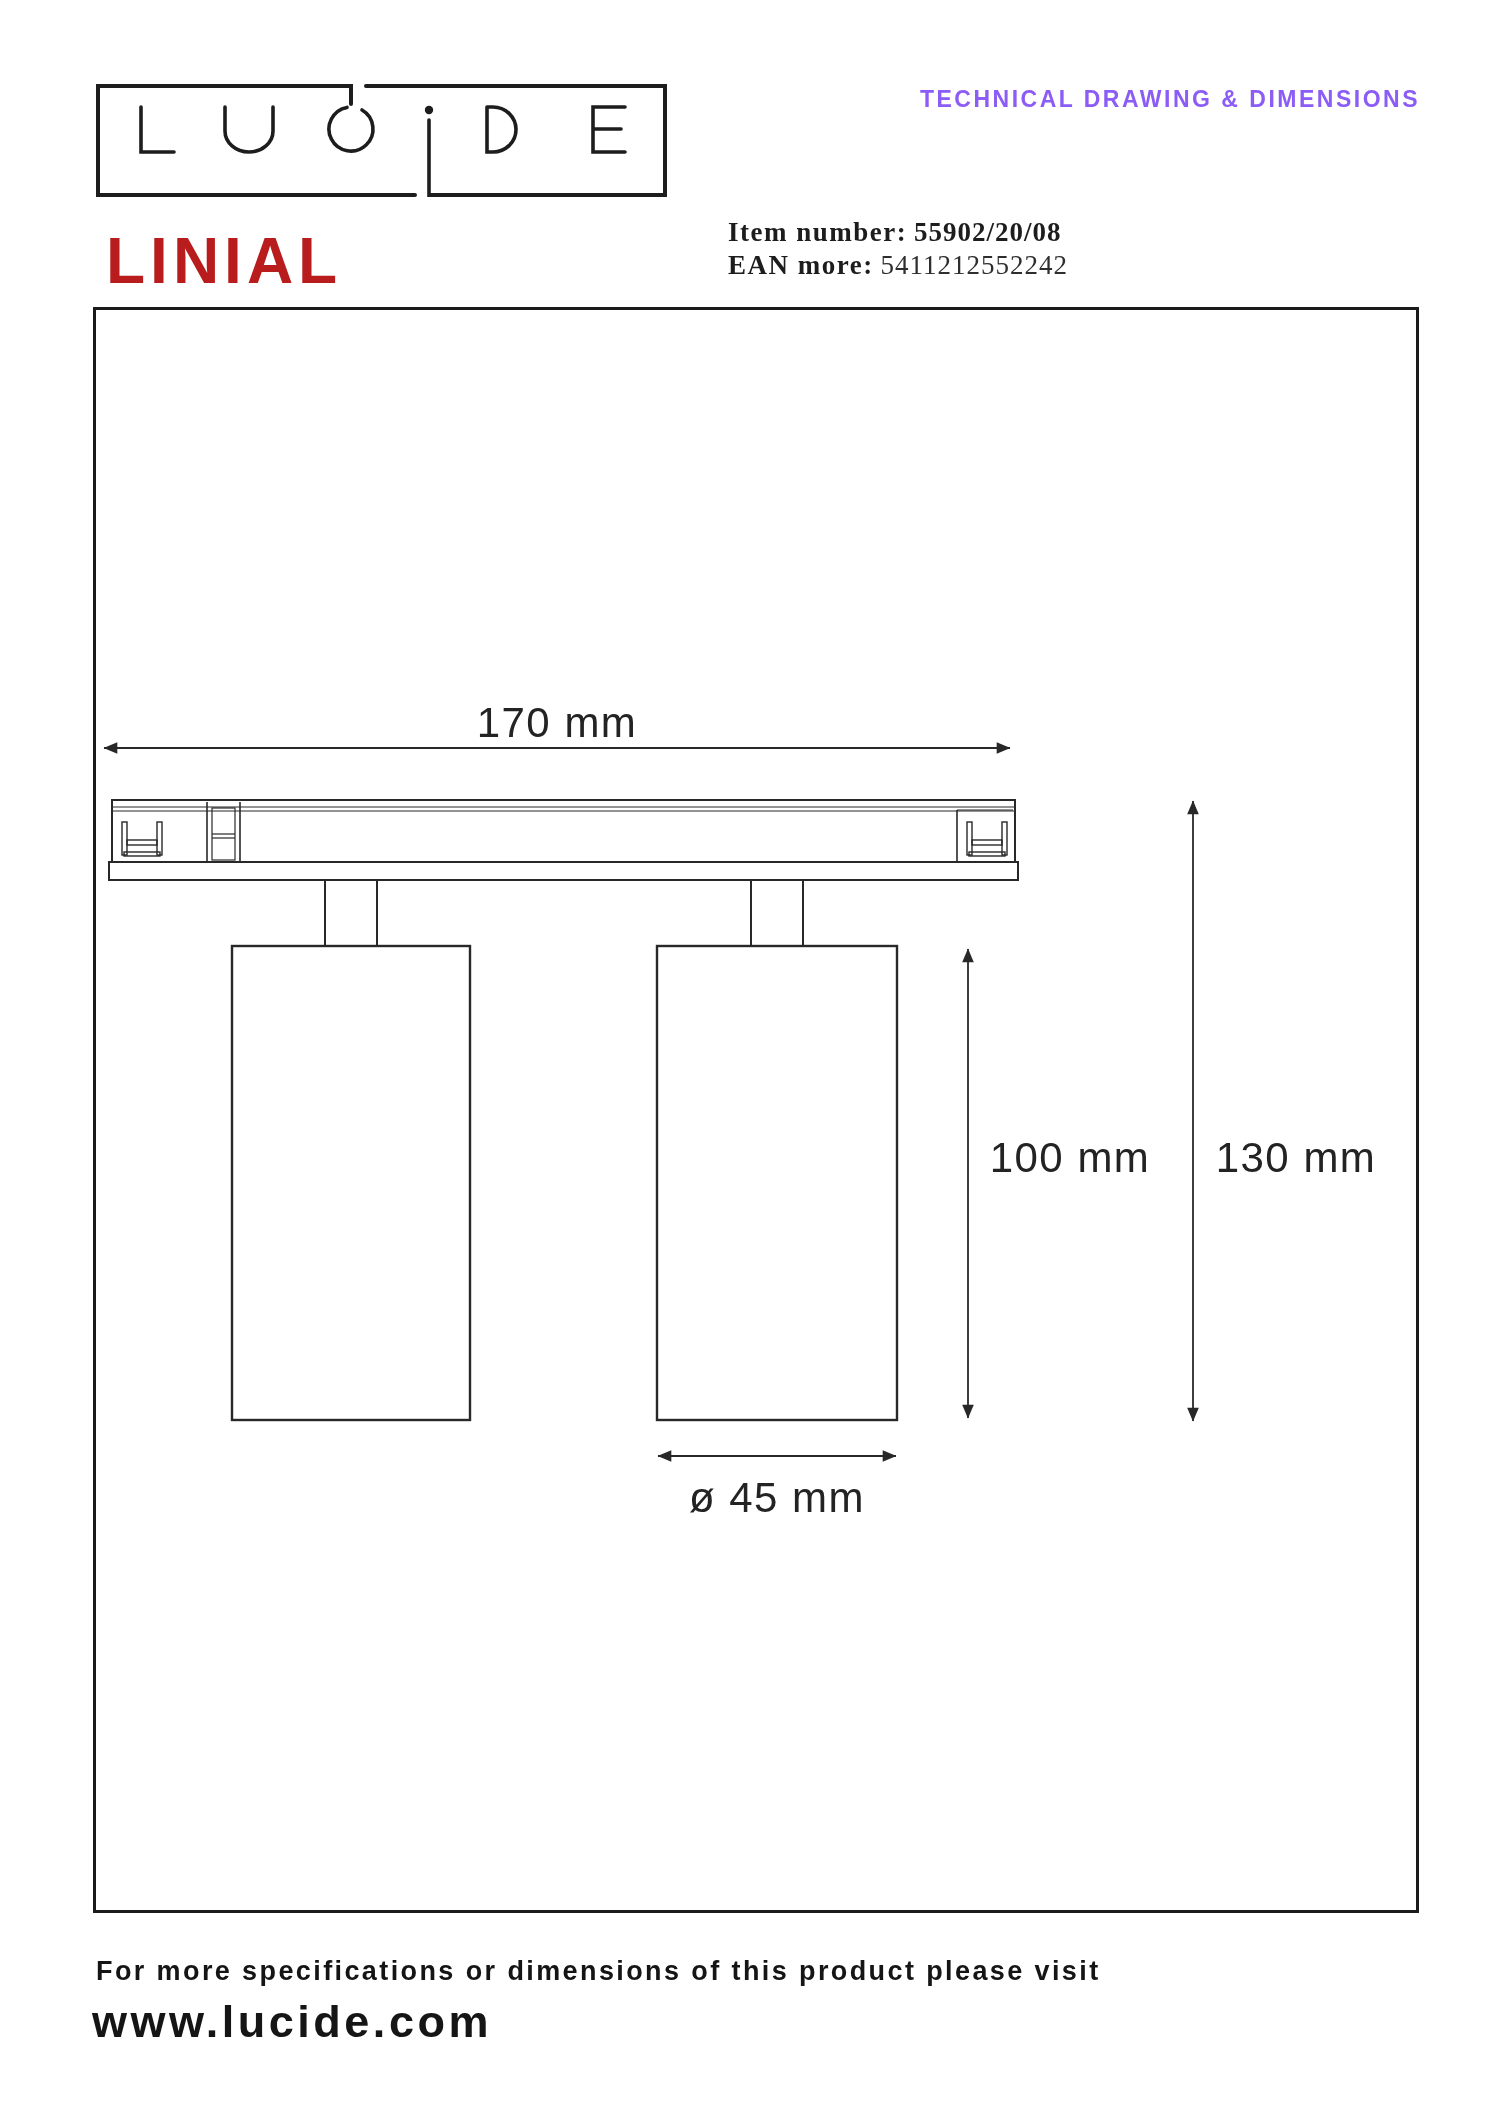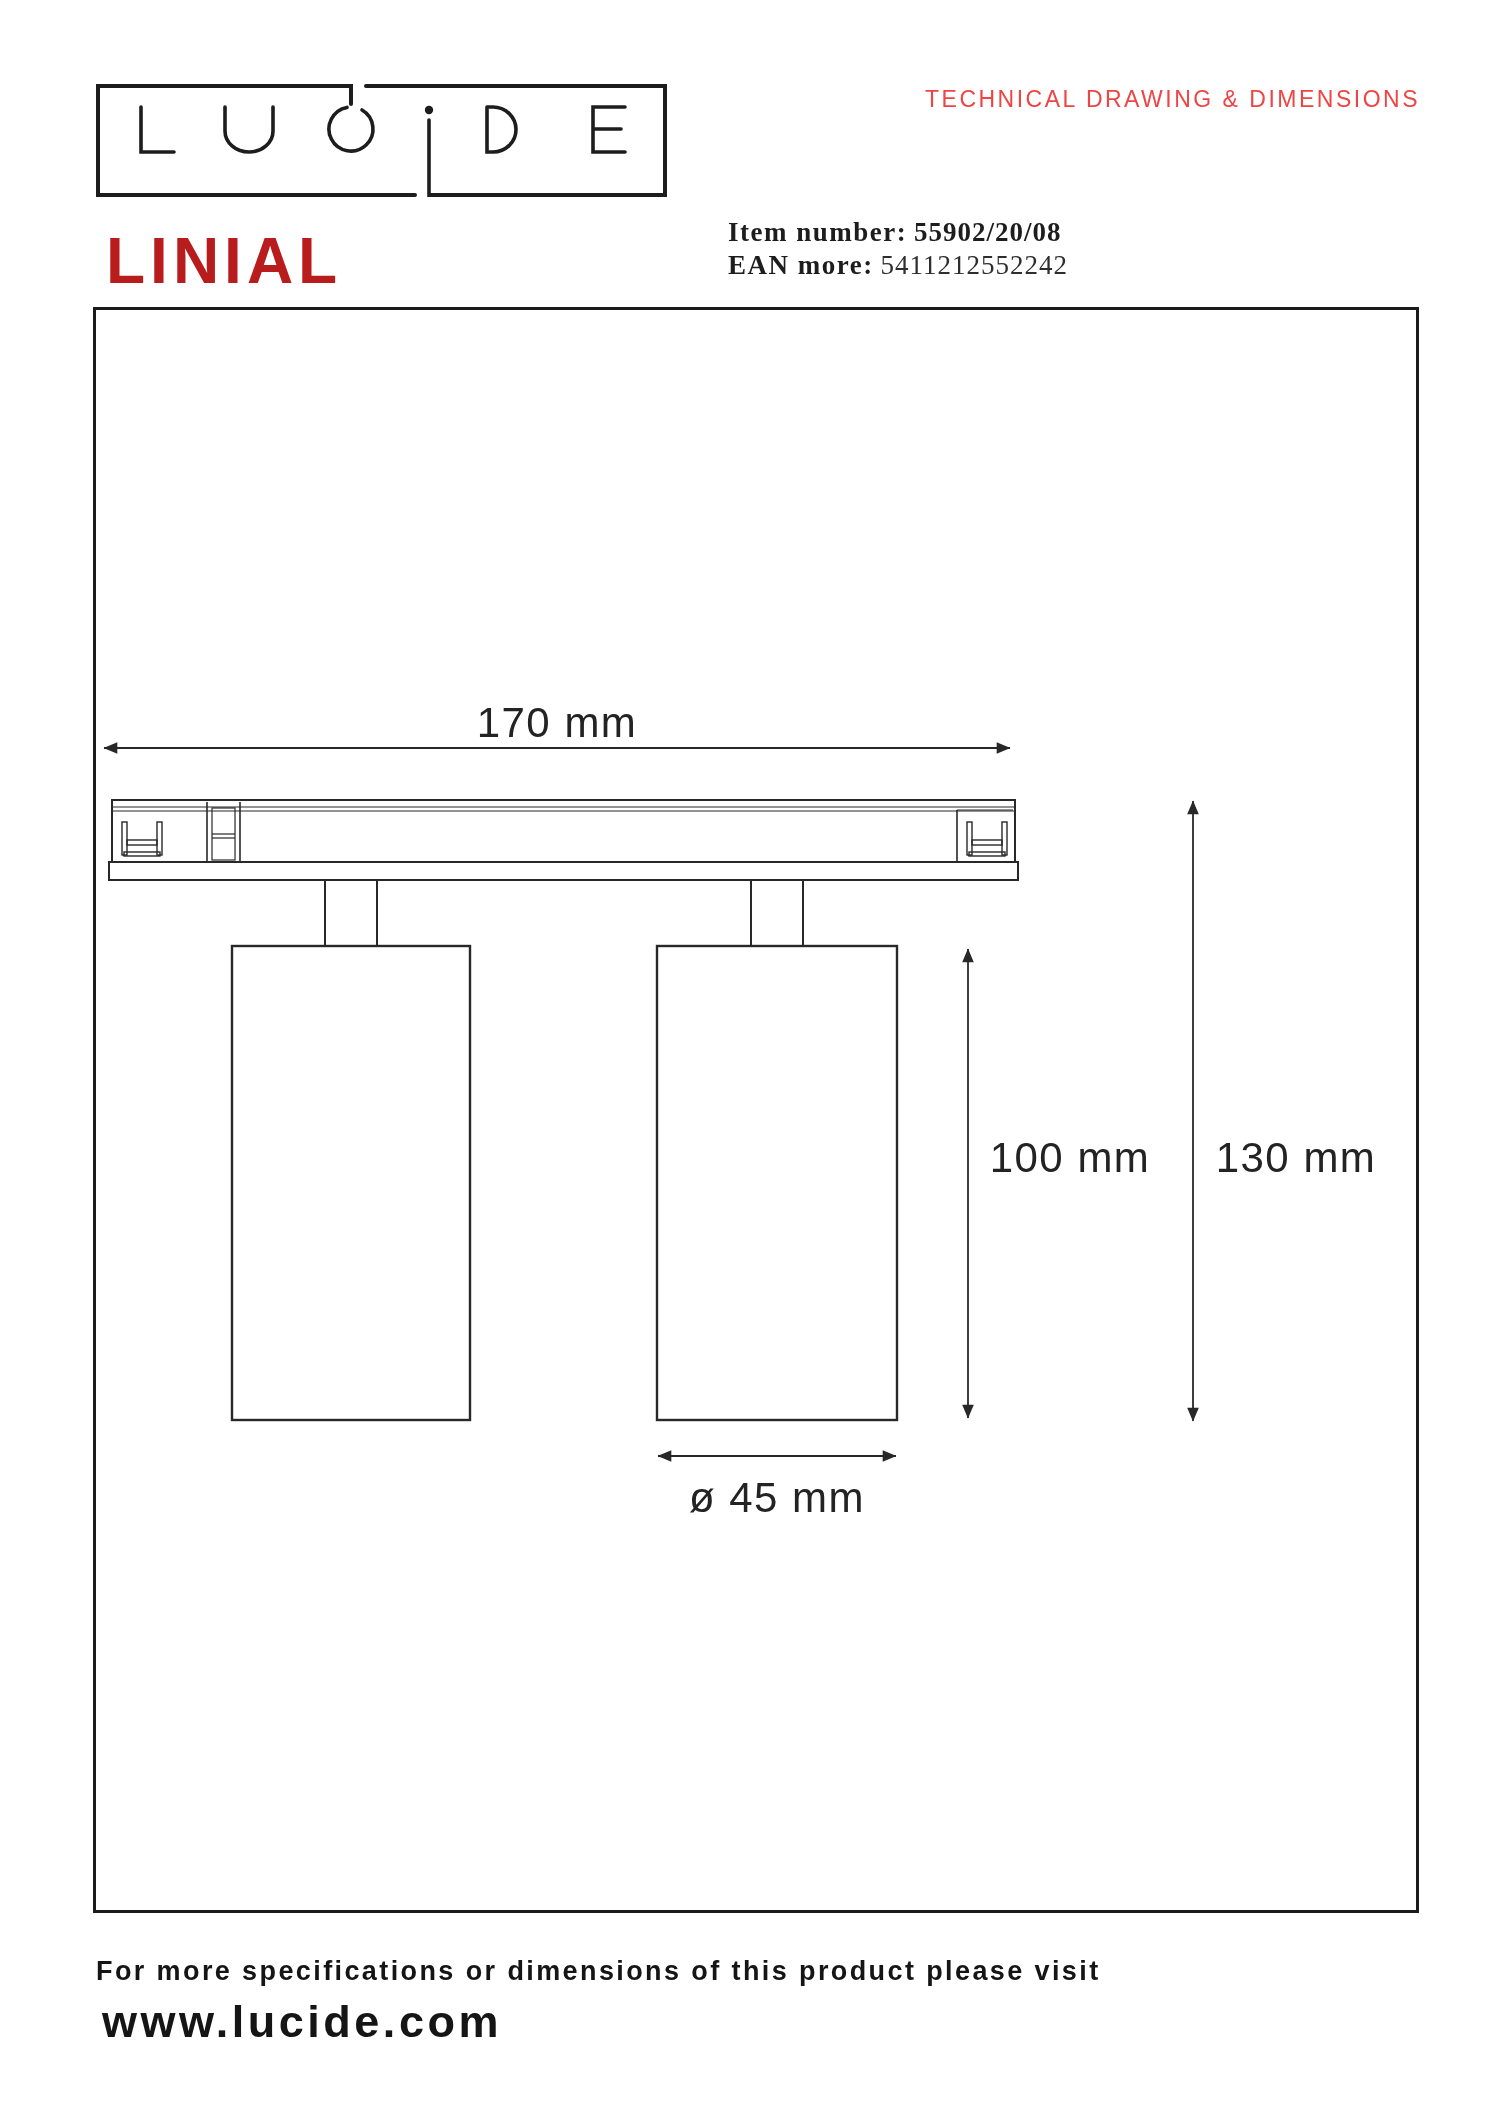--- a/index.html
+++ b/index.html
@@ -5,21 +5,21 @@
   html,body{margin:0;padding:0;}
   body{
     width:1500px;height:2122px;position:relative;background:#ffffff;
     font-family:"Liberation Sans",sans-serif;color:#1d1d1d;overflow:hidden;
   }
   .abs{position:absolute;}
 
   
   .logo-wrap{left:96px;top:84px;width:571px;height:113px;}
   .doc-title{
-    right:80px;top:86px;font-size:23px;font-weight:400;color:#ef4444;
+    right:80px;top:86px;font-size:23px;font-weight:700;color:#8b5cf6;
     letter-spacing:2.5px;white-space:nowrap;
   }
   .product-name{
     left:106px;top:224px;font-size:64px;font-weight:700;color:#b91c1c;
     letter-spacing:5px;white-space:nowrap;
   }
   .item-block{left:728px;top:216px;font-size:27px;line-height:33px;white-space:nowrap;font-family:Liberation Serif, serif;}
   .item-line b{font-weight:700;letter-spacing:1.5px;}
   .item-value-bold{font-weight:700;letter-spacing:1px;}
   .ean-value{font-weight:400;color:#2e2e2e;letter-spacing:1px;text-align:center;}
@@ -27,21 +27,21 @@
   
   .sheet{left:93px;top:307px;width:1326px;height:1173px;}
   .sheet svg{display:block;width:1326px;height:1606px;}
 
   
   .footer-note{
     left:96px;top:1956px;font-size:27px;font-weight:700;letter-spacing:2.4px;
     color:#151515;white-space:nowrap;text-align:center;
   }
   .footer-site{
-    left:102px;top:1996px;font-size:45px;font-weight:700;letter-spacing:3.5px;
+    left:92px;top:1996px;font-size:45px;font-weight:700;letter-spacing:3.5px;
     color:#151515;white-space:nowrap;
   }
 
   svg text{font-family:"Liberation Sans",sans-serif;fill:#232323;}
   .dim-label{font-size:42px;letter-spacing:1.5px;}
 </style>
 </head>
 <body>
 
 <div class="abs logo-wrap">

